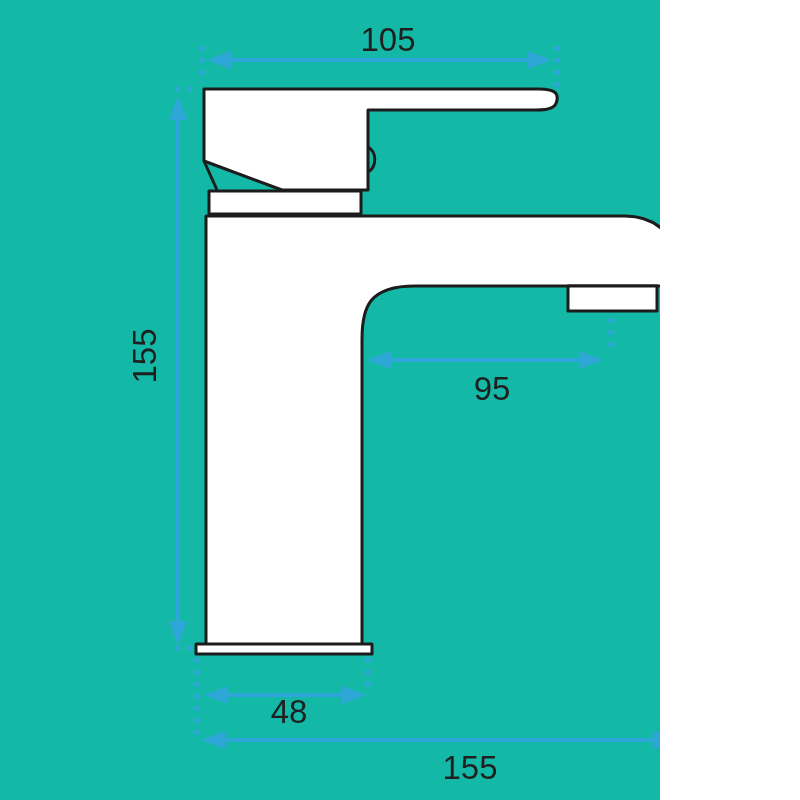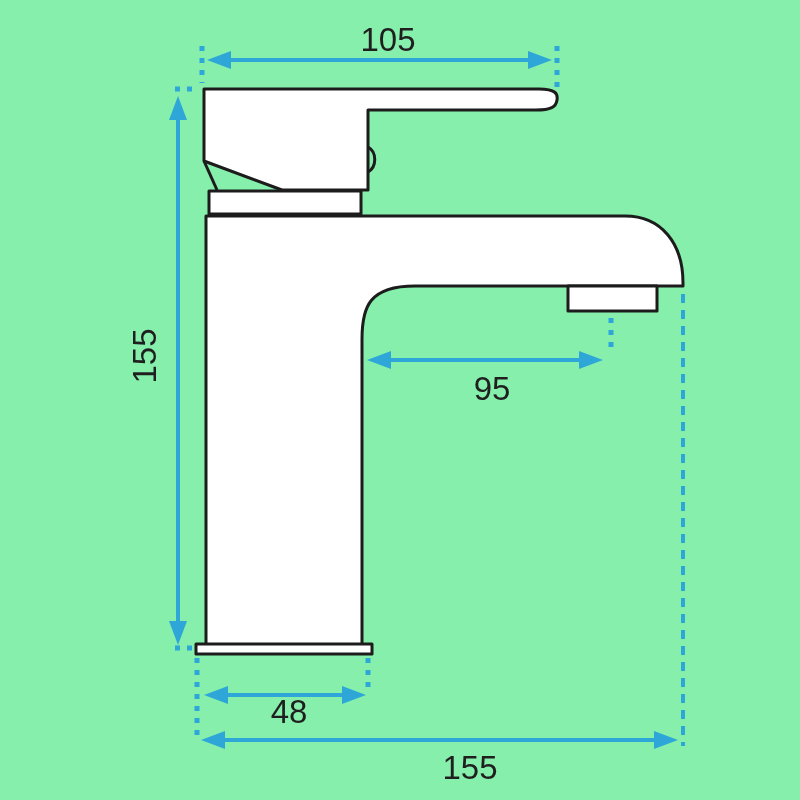--- a/index.html
+++ b/index.html
@@ -5,23 +5,23 @@
   html, body {
     margin: 0;
     padding: 0;
     width: 800px;
     height: 800px;
     background: #ffffff;
     font-family: "Liberation Sans", sans-serif;
   }
   .canvas {
     position: relative;
-    width: 800px;
+    width: 660px;
     height: 800px;
-    background: #86efac;
+    background: #14b8a6;
     overflow: hidden;
   }
   svg { display: block; }
 
   
   .outline {
     fill: #ffffff;
     stroke: #1c1c1c;
     stroke-width: 3;
     stroke-linejoin: round;

